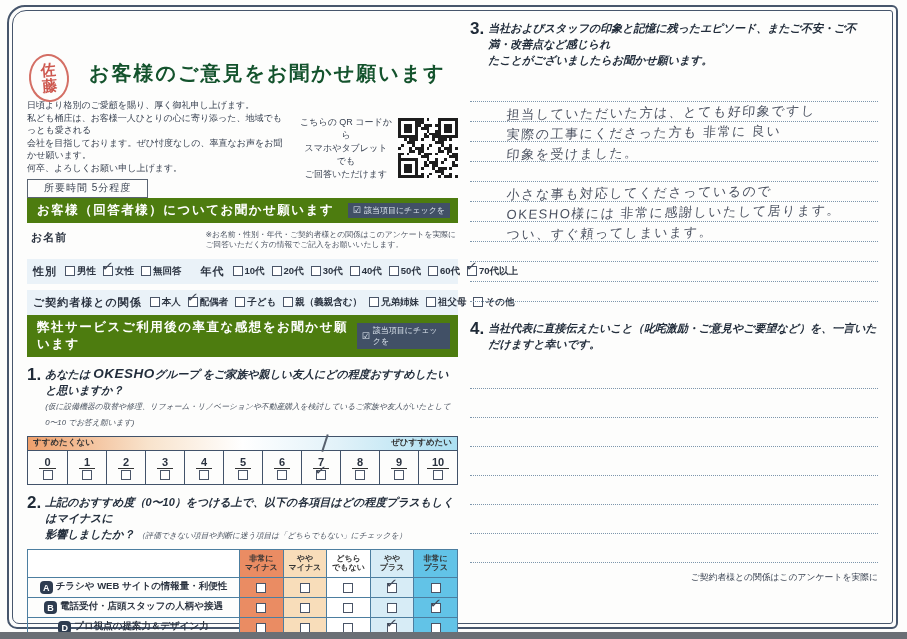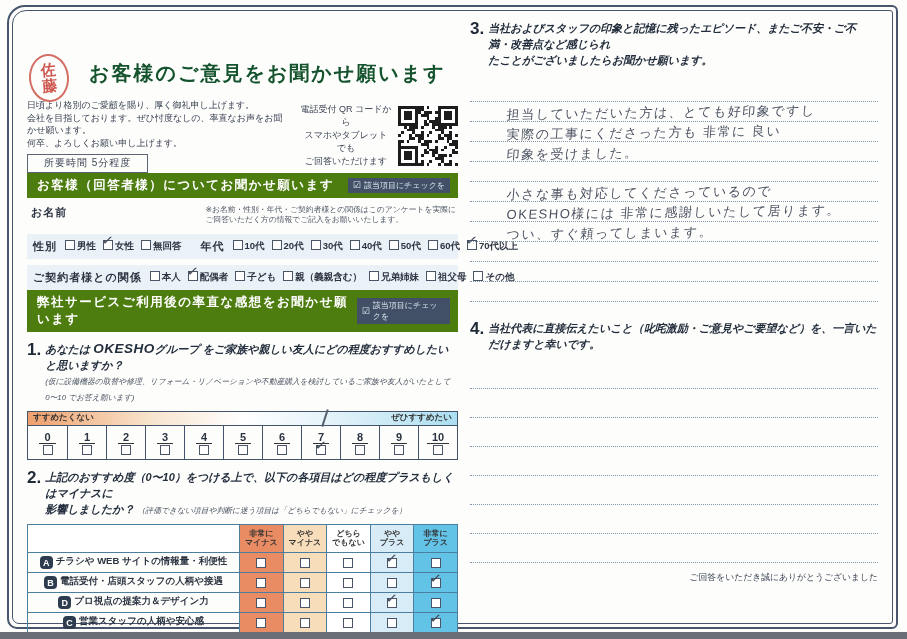--- a/index.html
+++ b/index.html
@@ -34,21 +34,21 @@
            letter-spacing:0; padding:2px 5px; }
   .badge .bck { font-size:9px; }
 
   
   .name-row { display:flex; align-items:flex-start; padding:7px 2px 2px 4px; }
   .flabel { font-size:11px; font-weight:bold; letter-spacing:1px; }
   .name-input { flex:0 0 120px; height:16px; }
   .fnote { margin-left:auto; font-size:7.8px; line-height:10.5px; color:#4a5260; }
   .opt-row { display:flex; align-items:center; background:#eaf2f8; margin-top:6px; padding:5px 6px; white-space:nowrap; }
   .opt-row .flabel { margin-right:8px; }
-  .opt { display:inline-flex; align-items:flex-start; margin-right:7px; }
+  .opt { display:inline-flex; align-items:center; margin-right:7px; }
   .ol { font-size:9.5px; font-weight:bold; margin-left:2px; }
   .cb { position:relative; display:inline-block; width:10px; height:10px; border:1px solid #4a5568; background:#fff; flex:none; }
   .cb.checked::after { content:"✓"; position:absolute; left:-2px; top:-9px; font-size:14px; font-weight:bold; color:#414856;
                        transform:rotate(8deg); }
 
   
   .q { display:flex; margin-top:9px; }
   .qnum { font-size:17px; font-weight:bold; color:#1f2a37; margin-right:4px; line-height:1; }
   .qtext { font-size:11px; font-weight:bold; line-height:16px; color:#232e3c;font-style:italic; }
   .qnote { font-size:7.8px; font-weight:normal; color:#49525f; margin-top:1px; }
@@ -102,30 +102,31 @@
       <div class="stamp">
         <span>佐</span>
         <span>藤</span>
       </div>
       <div class="title">お客様のご意見をお聞かせ願います</div>
     </div>
 
     <div class="intro-row">
       <div class="intro">
         <div>日頃より格別のご愛顧を賜り、厚く御礼申し上げます。</div>
+        <div>私ども桶庄は、お客様一人ひとりの心に寄り添った、地域でもっとも愛される</div>
         <div>会社を目指しております。ぜひ忖度なしの、率直なお声をお聞かせ願います。</div>
         <div>何卒、よろしくお願い申し上げます。</div>
         <div class="duration">
           <span>所要時間</span>
           <span>5分程度</span>
         </div>
       </div>
       <div class="qr-wrap">
         <div class="qr-cap">
-          <div>電話受付 QR コードから</div>
+          <div>こちらの QR コードから</div>
           <div>スマホやタブレットでも</div>
           <div>ご回答いただけます</div>
         </div>
         <div class="qr" id="qr">
             <div class="qm on"></div>
             <div class="qm on"></div>
             <div class="qm on"></div>
             <div class="qm on"></div>
             <div class="qm on"></div>
             <div class="qm on"></div>
@@ -828,15 +829,15 @@
     <div class="lines q4lines" style="margin-top:8px;">
       <div class="dline"></div>
       <div class="dline"></div>
       <div class="dline"></div>
       <div class="dline"></div>
       <div class="dline"></div>
       <div class="dline"></div>
       <div class="dline"></div>
     </div>
 
-    <div class="thanks">ご回答をいただき誠にありがとうございました</div>
+    <div class="thanks">ご契約者様との関係はこのアンケートを実際に</div>
   </div>
 </div>
 
 </body></html>

